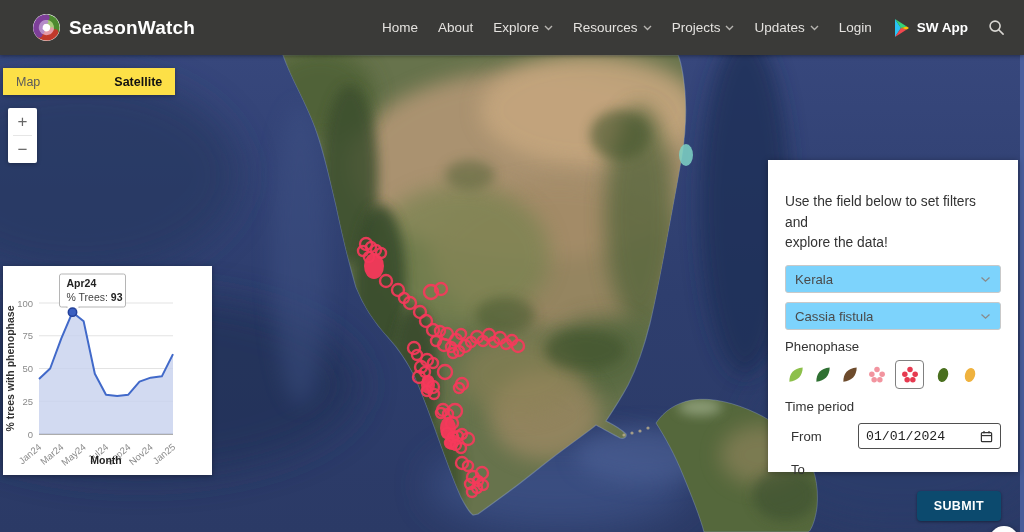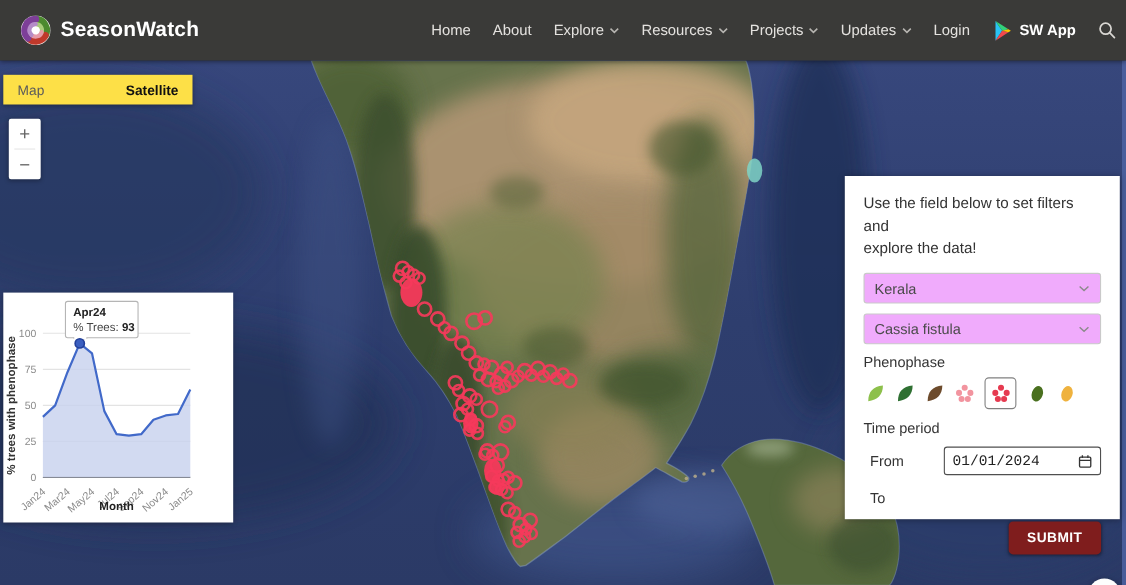--- a/index.html
+++ b/index.html
@@ -1,23 +1,23 @@
 <!DOCTYPE html>
 <html><head>
 <meta charset="utf-8">
 <style>
   html,body{margin:0;padding:0;width:1024px;height:532px;overflow:hidden;
     font-family:"Liberation Sans","DejaVu Sans",sans-serif;background:#2c3c6a;position:relative;}
   
   .navbar{position:absolute;top:0;left:0;width:1024px;height:55px;background:#3a3a38;
     display:flex;align-items:center;justify-content:space-between;z-index:50;
     box-shadow:0 1px 4px rgba(0,0,0,.4);}
-  .brand{display:flex;align-items:center;gap:9px;padding-left:19px;}
+  .brand{display:flex;align-items:center;gap:9px;padding-left:33px;}
   .brand-name{color:#fff;font-size:19px;font-weight:bold;letter-spacing:.2px;}
-  .nav-right{display:flex;align-items:center;gap:20px;padding-right:9px;}
+  .nav-right{display:flex;align-items:center;gap:20px;padding-right:19px;}
   .nav-item{color:#e4e2df;font-size:13.5px;font-weight:500;display:flex;align-items:center;gap:5px;cursor:pointer;}
   .nav-app{display:flex;align-items:center;gap:7px;color:#fff;font-size:13.5px;font-weight:bold;cursor:pointer;justify-content:center;}
   
   .map-wrap{position:absolute;top:55px;left:0;width:1024px;height:477px;}
   .map-type{position:absolute;top:13px;left:3px;display:flex;background:#fde047;height:27px;
     border-radius:0;box-shadow:0 1px 4px rgba(0,0,0,.3);z-index:20;align-items:stretch;gap:48px;}
   .map-type div{display:flex;align-items:center;padding:0 13px;font-size:12.5px;cursor:pointer;}
   .mt-map{color:#5b5b5b;}
   .mt-sat{color:#111;font-weight:bold;}
   .zoom-ctl{position:absolute;top:53px;left:8px;width:29px;background:#fff;border-radius:2px;
@@ -25,24 +25,24 @@
   .zoom-btn{height:27px;display:flex;align-items:center;justify-content:center;font-size:17px;color:#666;cursor:pointer;}
   .zoom-div{height:1px;background:#e6e6e6;margin:0 5px;}
   .edge-stripe{position:absolute;top:0;right:0;width:4px;height:477px;background:#4d63a2;opacity:.85;z-index:8;}
   .fab{position:absolute;left:989px;top:526px;width:30px;height:30px;border-radius:50%;background:#fdfdfd;
     box-shadow:0 1px 5px rgba(0,0,0,.4);z-index:40;}
   
   .chart-card{position:absolute;left:3px;top:266px;width:209px;height:209px;background:#fff;
     box-shadow:0 1px 5px rgba(0,0,0,.35);z-index:35;}
   
   .panel{position:absolute;left:768px;top:160px;width:250px;height:312px;background:#fff;z-index:40;
-    box-shadow:0 1px 6px rgba(0,0,0,.35);box-sizing:border-box;padding:15px 17px 14px 17px;color:#333;}
+    box-shadow:0 1px 6px rgba(0,0,0,.35);box-sizing:border-box;padding:32px 17px 14px 17px;color:#333;}
   .panel-intro{font-size:13.8px;line-height:1.5;margin-bottom:11px;}
   .sel{height:26px;border:1px solid #c9c9c9;border-radius:3px;display:flex;align-items:center;
-    justify-content:space-between;padding:0 9px;font-size:13.2px;color:#4a4a4a;margin-bottom:9px;cursor:pointer;background:#f0abfc;}
+    justify-content:space-between;padding:0 9px;font-size:13.2px;color:#4a4a4a;margin-bottom:9px;cursor:pointer;background:#7dd3fc;}
   .plabel{font-size:13.2px;margin:8px 0 6px 0;color:#333;}
   .ph-row{display:flex;align-items:center;gap:6px;margin:6px 0 10px 0;}
   .ph{width:21px;height:21px;display:flex;align-items:center;justify-content:center;cursor:pointer;}
   .ph-sel{border:1px solid #808080;border-radius:4px;padding:3px;background:#fff;margin:0 2px;}
   .tp-row{display:flex;align-items:center;margin:9px 0 13px 0;}
   .tp-lab{width:67px;font-size:13.2px;color:#333;padding-left:6px;}
   .date-box{flex:1;height:24px;border:1px solid #4f4f4f;border-radius:3px;display:flex;align-items:center;
     justify-content:space-between;padding:0 7px;font-size:13.2px;color:#222;cursor:text;background:#fff;font-family:Liberation Mono, monospace;}
   .submit-row{display:flex;justify-content:flex-end;margin-top:14px;}
   .submit-btn{color:#fff;font-size:12.5px;font-weight:bold;letter-spacing:.4px;border:none;
@@ -398,17 +398,17 @@
         <line x1="1.5" y1="6" x2="12.5" y2="6" stroke="#333" stroke-width="1.3"></line>
         <line x1="4.3" y1="1" x2="4.3" y2="3.5" stroke="#333" stroke-width="1.3"></line>
         <line x1="9.7" y1="1" x2="9.7" y2="3.5" stroke="#333" stroke-width="1.3"></line>
       </svg>
     </div>
   </div>
   <div class="tp-row">
     <div class="tp-lab">To</div>
   </div>
   <div class="submit-row">
-    <button class="submit-btn" id="submit-btn" style="background: #7f1d1d;">SUBMIT</button>
+    <button class="submit-btn" id="submit-btn" style="background: #0c4a6e;">SUBMIT</button>
   </div>
 </div>
 
 <div class="fab"></div>
 
 </body></html>

